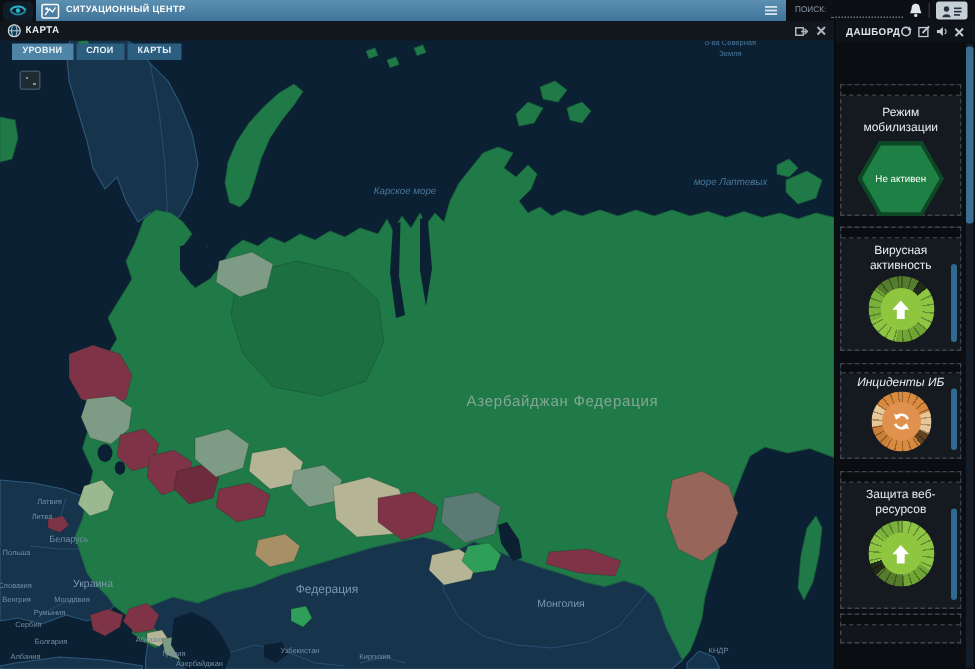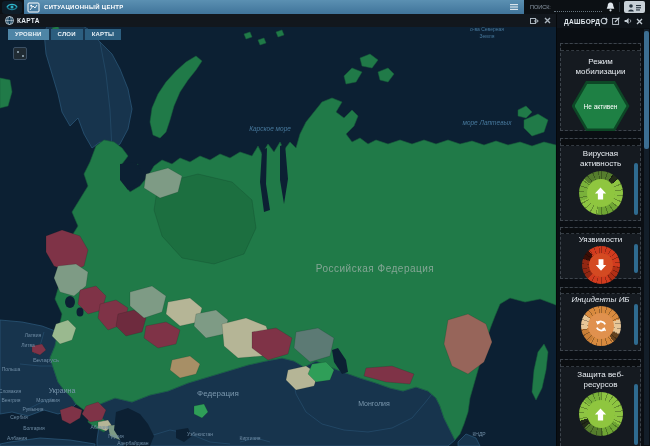--- a/index.html
+++ b/index.html
@@ -49,21 +49,21 @@
 
   
   .sidebar { position:absolute; left:557px; top:14px; width:93px; height:432px; background:#0a0e13; }
   .side-header { position:absolute; left:0; top:0; width:100%; height:14px; background:#0e1319; display:flex; align-items:center; }
   .side-title { color:#dfe6ec; font-size:6.5px; font-weight:bold; margin-left:3px; letter-spacing:.3px; }
   .side-hicons { margin-left:auto; margin-right:7px; display:flex; gap:4px; align-items:center; }
   .cards { position:absolute; left:3px; right:9px; top:14px; bottom:0; overflow:hidden; }
   .card { position:relative; background:#151a20; border:1px dashed #3d444c; }
   .card-head { height:7px; background:#0a0d10; border-bottom:1px dashed #343b42; }
   .card-title { color:#e8edf2; font-size:8px; text-align:center; line-height:1.25; margin-top:3px; padding:0 4px; }
-  .c1 { height:88px; margin-top:15px; }
+  .c1 { height:88px; margin-top:28px; }
   .c2 { height:83px; margin-top:7px; }
   .c3 { height:52px; margin-top:6px; }
   .c4 { height:64px; margin-top:8px;font-style:italic; }
   .c5 { height:92px; margin-top:8px; }
   .c6 { height:20px; margin-top:3px; background:#12161c; }
   .c1 .card-title { margin-top:6px; }
   .c3 .card-head, .c4 .card-head { height:6px; }
   .c3 .card-title, .c4 .card-title { margin-top:1px; }
 
   .hexwrap { display:flex; justify-content:center; margin-top:4px; }
@@ -243,21 +243,21 @@
           <polygon points="332,336 338,334 346,346 348,358 342,360 334,348"></polygon>
           <ellipse cx="70" cy="288" rx="5" ry="6"></ellipse>
           <ellipse cx="80" cy="298" rx="3.5" ry="4.5"></ellipse>
         </g>
       </svg>
 
       <span class="map-label lbl-isl" style="left:487px; top:19px;">о-ва Северная
 Земля</span>
       <span class="map-label lbl-sea" style="left:270px; top:114px;">Карское море</span>
       <span class="map-label lbl-sea" style="left:487px; top:108px;">море Лаптевых</span>
-      <span class="map-label lbl-fed" style="left:375px; top:254px;">Российская Федерация</span>
+      <span class="map-label lbl-fed" style="left:375px; top:254px;">Азербайджан Федерация</span>
       <span class="map-label lbl-big" style="left:218px; top:379px;">Федерация</span>
       <span class="map-label lbl-med" style="left:374px; top:389px;">Монголия</span>
       <span class="map-label lbl-med" style="left:62px;  top:376px;">Украина</span>
       <span class="map-label lbl-sm6" style="left:46px;  top:346px;">Беларусь</span>
       <span class="map-label" style="left:33px;  top:321px;">Латвия</span>
       <span class="map-label" style="left:28px;  top:331px;">Литва</span>
       <span class="map-label" style="left:11px;  top:355px;">Польша</span>
       <span class="map-label" style="left:10px;  top:377px;">Словакия</span>
       <span class="map-label" style="left:11px;  top:386px;">Венгрия</span>
       <span class="map-label" style="left:48px;  top:386px;">Молдавия</span>
@@ -328,32 +328,20 @@
       <div class="gauge g44 g-virus">
         <div class="g-center">
             <svg width="15" height="15" viewBox="0 0 16 16">
               <path d="M8 1.5 L14 8 H10.8 V14.5 H5.2 V8 H2 Z" fill="#fff"></path>
             </svg>
           </div>
       </div>
       <div class="cscroll"></div>
     </div>
 
-    <div class="card c3">
-      <div class="card-head"></div>
-      <div class="card-title">Уязвимости</div>
-      <div class="gauge g38 g-vuln">
-        <div class="g-center">
-            <svg width="14" height="14" viewBox="0 0 16 16">
-              <path d="M8 14.5 L2 8 H5.2 V1.5 H10.8 V8 H14 Z" fill="#fff"></path>
-            </svg>
-          </div>
-      </div>
-      <div class="cscroll"></div>
-    </div>
 
     <div class="card c4">
       <div class="card-head"></div>
       <div class="card-title">Инциденты ИБ</div>
       <div class="gauge g40 g-incident">
         <div class="g-center">
             <svg width="14" height="14" viewBox="0 0 16 16">
           <path d="M12.8 6.2 A5.3 5.3 0 0 0 3.6 5.0" stroke="#fff" stroke-width="2" fill="none"></path>
           <path d="M3.2 9.8 A5.3 5.3 0 0 0 12.4 11.0" stroke="#fff" stroke-width="2" fill="none"></path>
           <path d="M2.2 2.0 L3.9 6.6 L7.5 4.3 Z" fill="#fff"></path>

